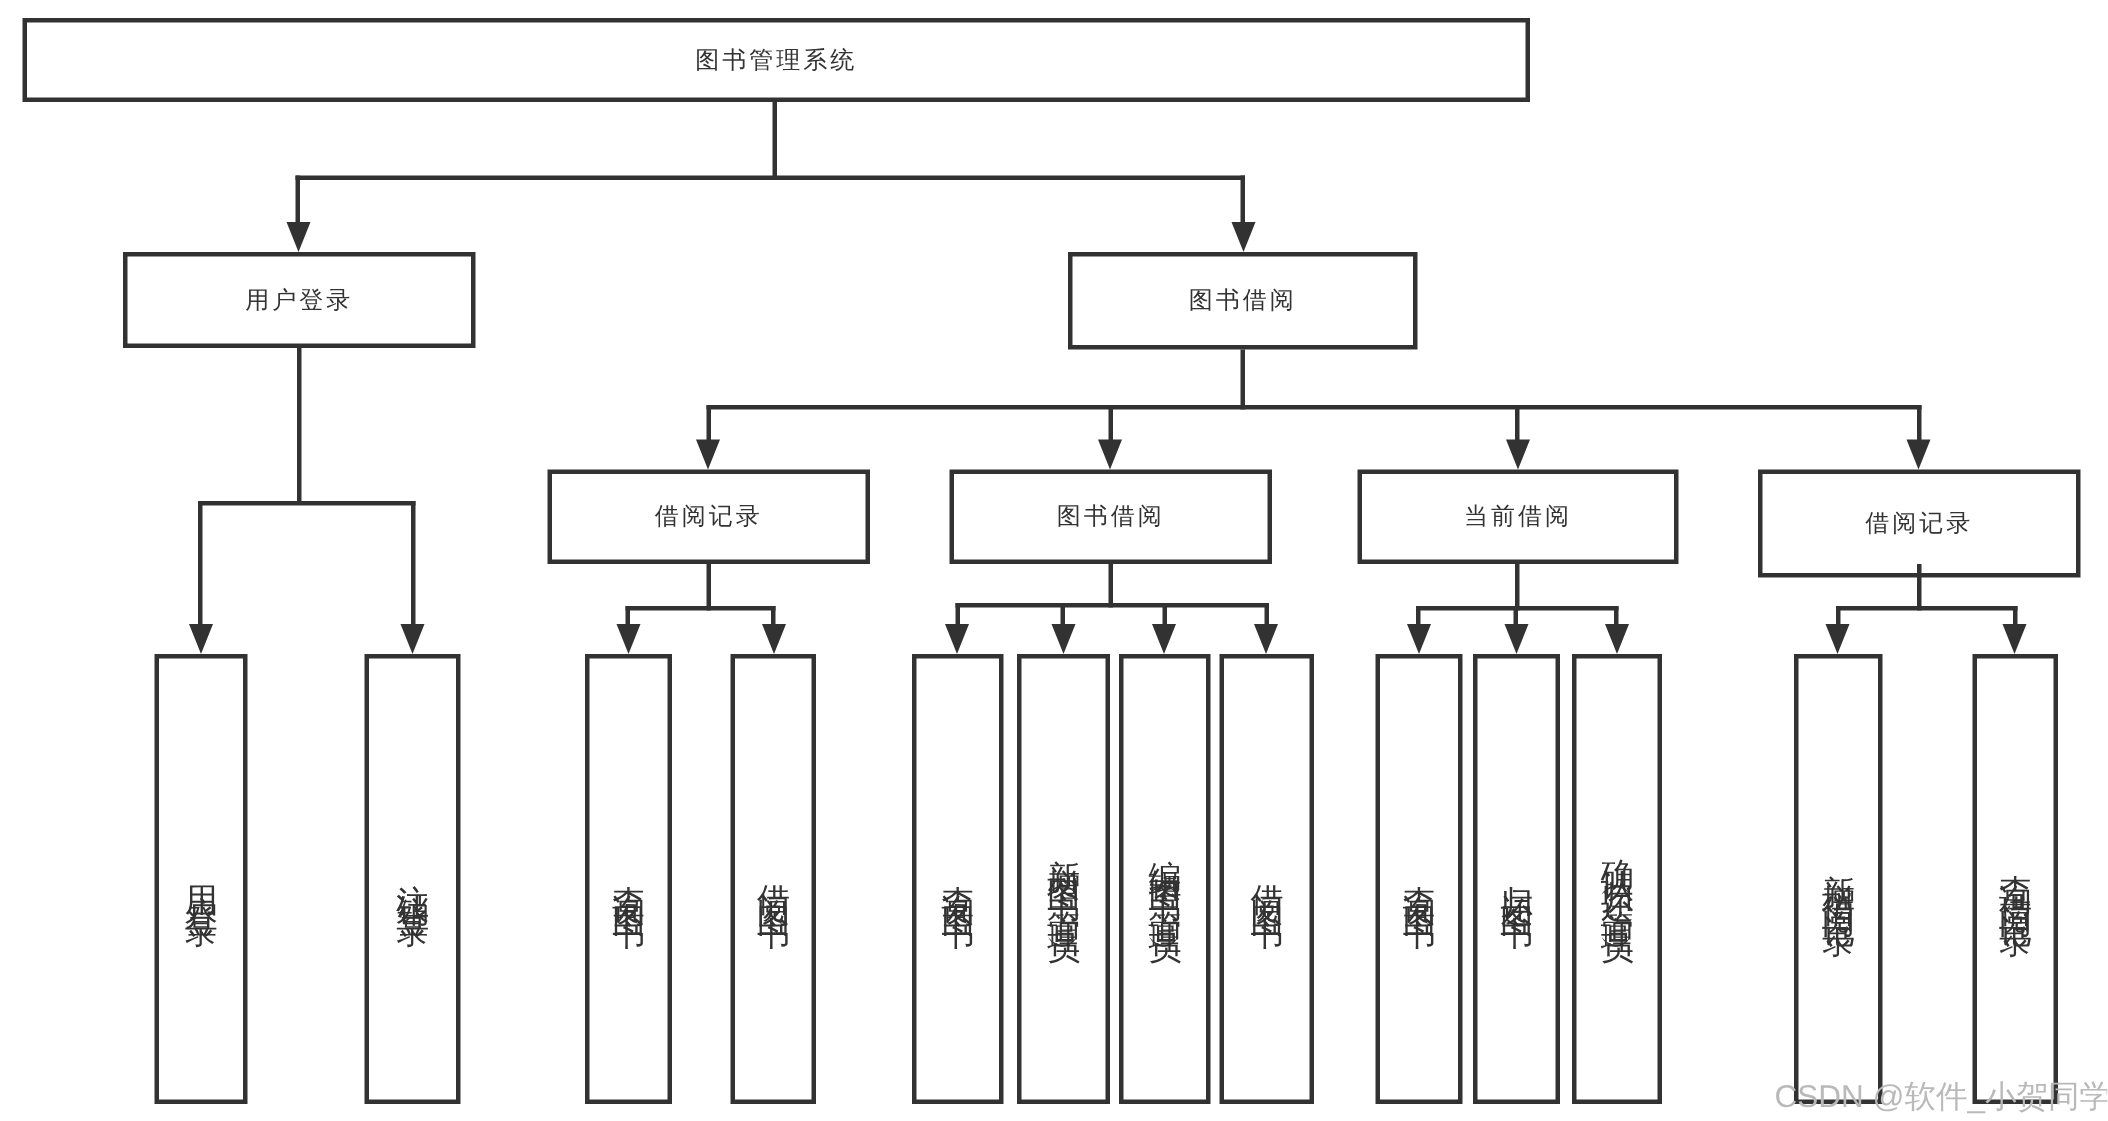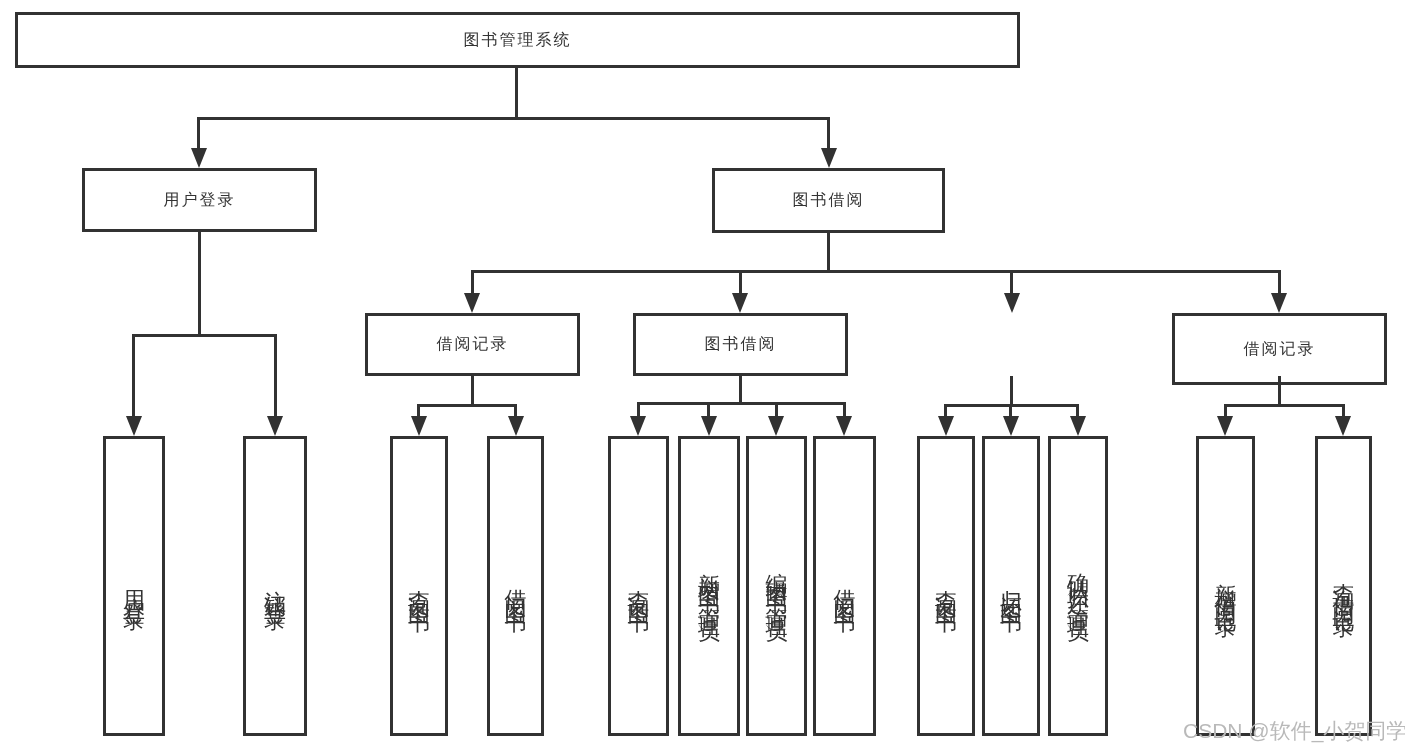--- a/index.html
+++ b/index.html
@@ -44,20 +44,23 @@
   </div>
   <div class="box hnode" style="left:712px;top:168px;width:233px;height:65px">
     <span>图书借阅</span>
   </div>
 
   <div class="box hnode" style="left:365px;top:313px;width:215px;height:63px">
     <span>借阅记录</span>
   </div>
   <div class="box hnode" style="left:633px;top:313px;width:215px;height:63px">
     <span>图书借阅</span>
+  </div>
+  <div class="box hnode" style="left:905px;top:313px;width:214px;height:63px">
+    <span>当前借阅</span>
   </div>
   <div class="box hnode" style="left:1172px;top:313px;width:215px;height:72px">
     <span>借阅记录</span>
   </div>
 
   <div class="box leaf" style="left:103px;top:436px;width:62px;height:300px">
     <span class="vtext">用户登录</span>
   </div>
   <div class="box leaf" style="left:243px;top:436px;width:64px;height:300px">
     <span class="vtext">注销登录</span>

